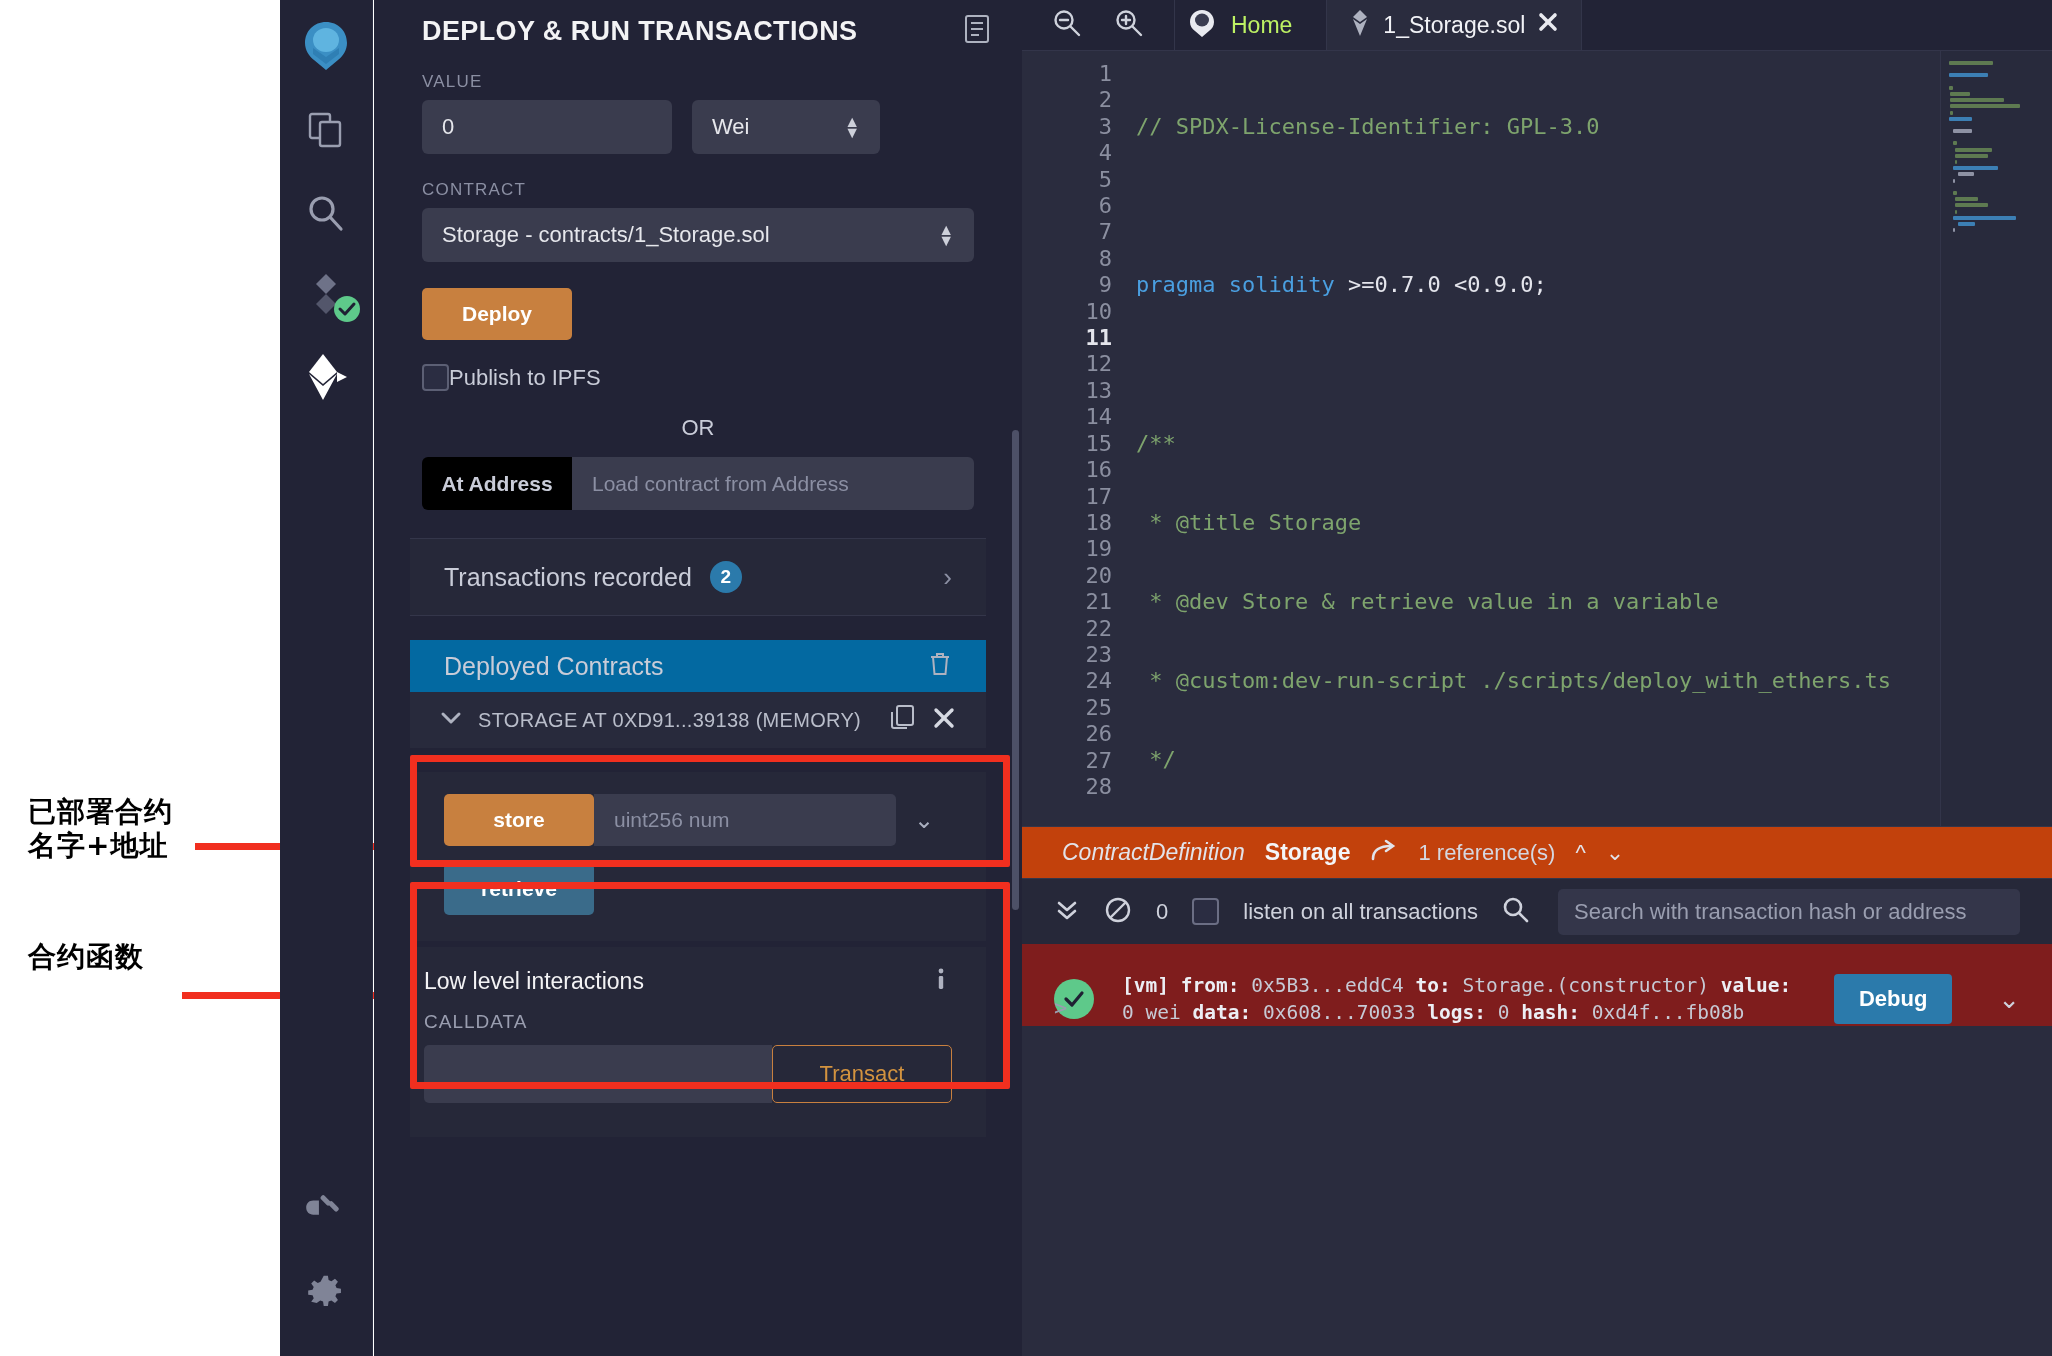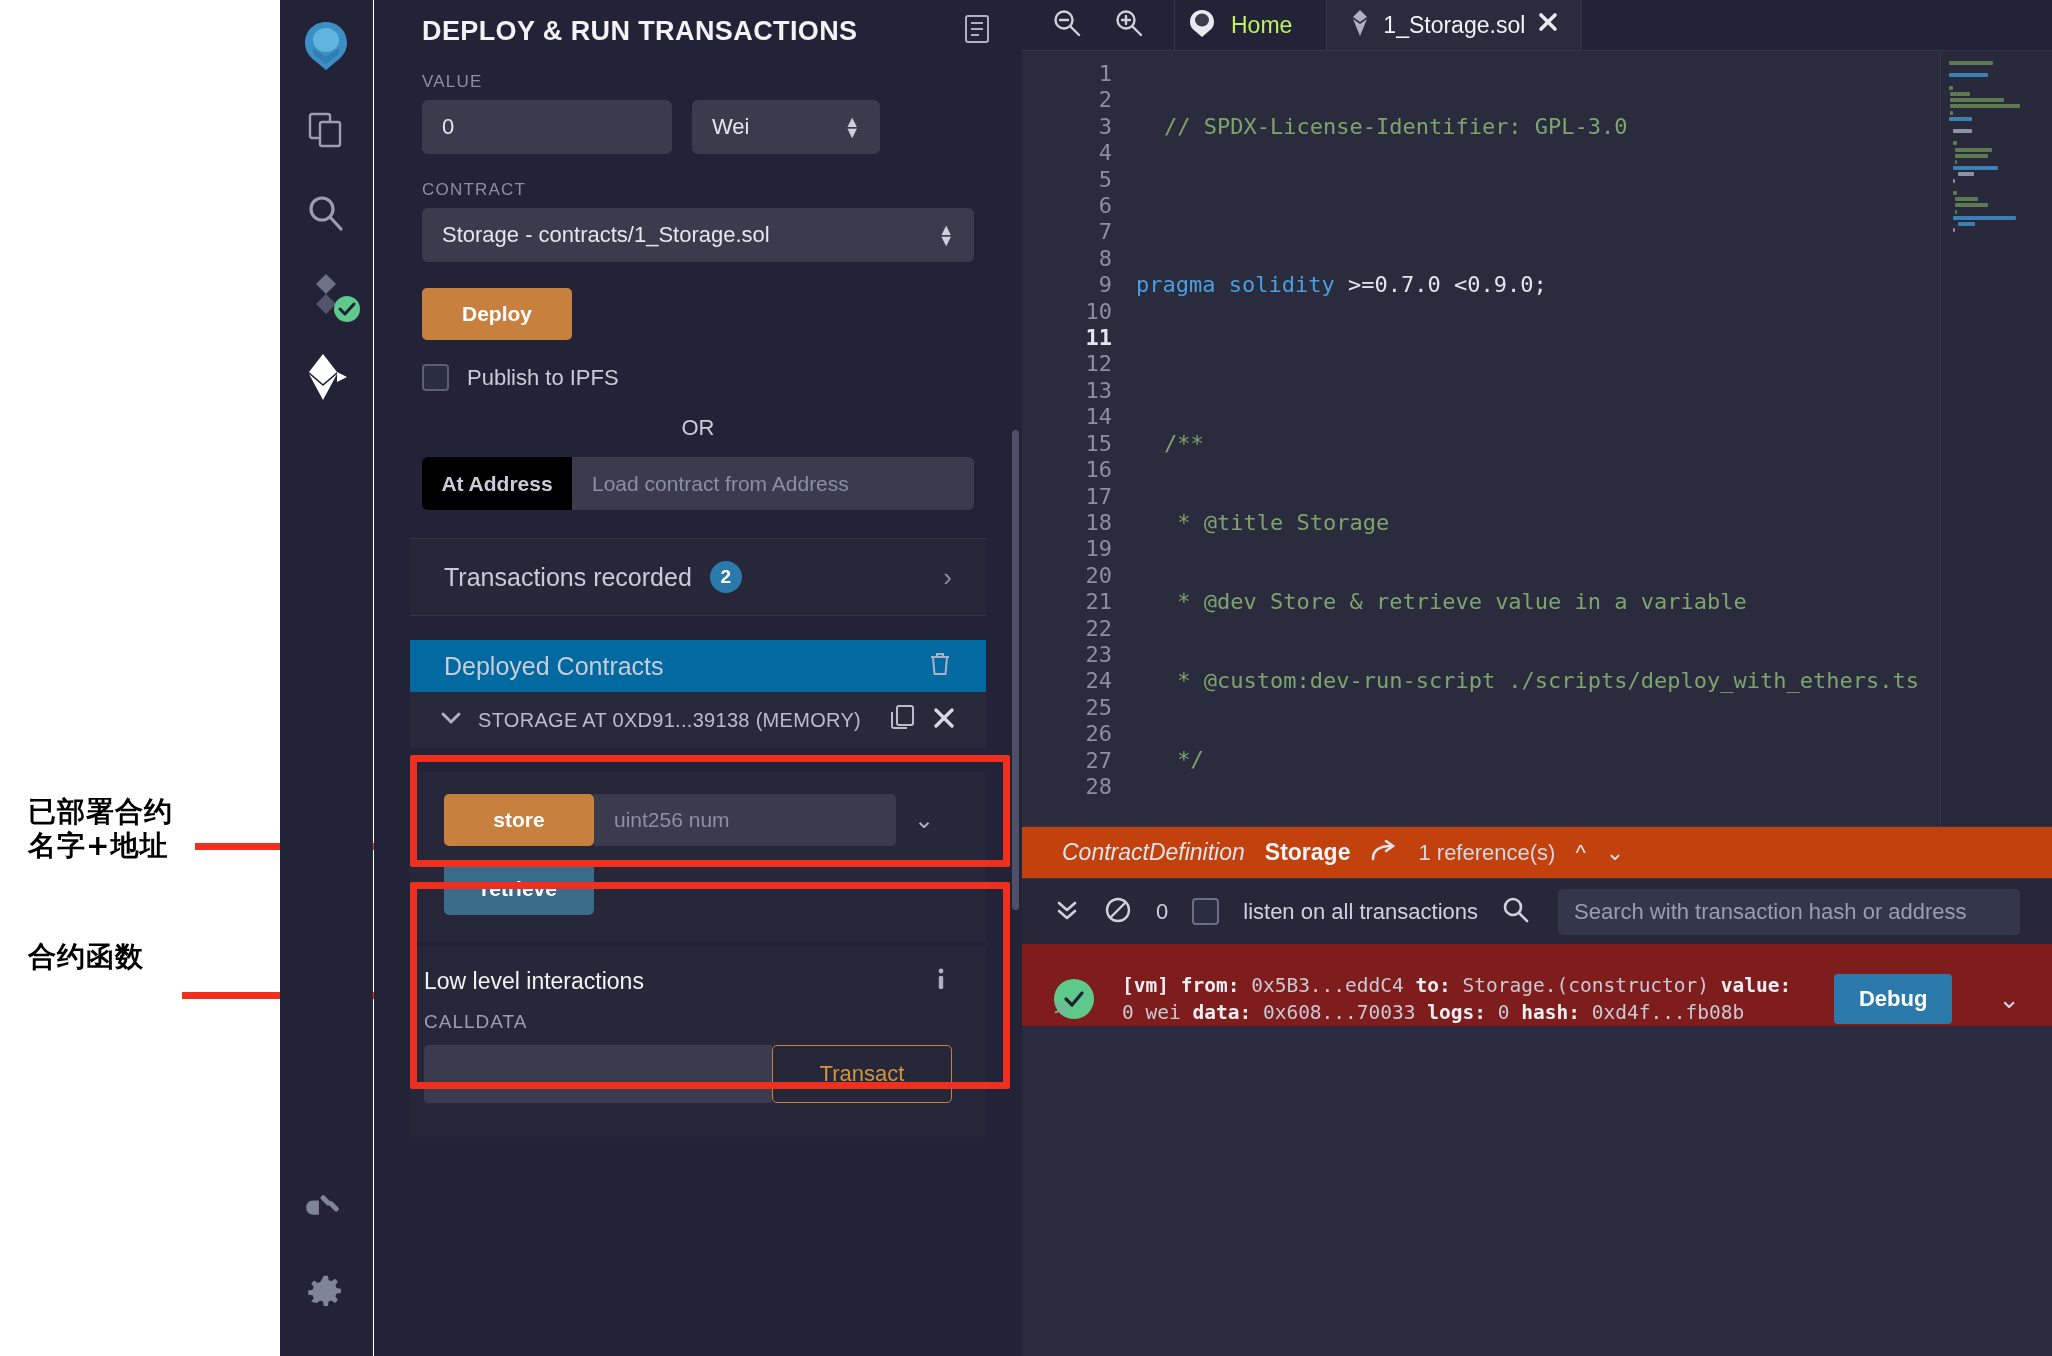--- a/index.html
+++ b/index.html
@@ -79,21 +79,21 @@
 
   .deploy-btn {
     margin-top:26px;
     width:150px; height:52px;
     background:#c8803f; color:#ffffff;
     border:none; border-radius:5px;
     font-size:21px; font-weight:700;
     display:flex; align-items:center; justify-content:center;
     cursor:pointer;
   }
-  .ipfs-row { display:flex; align-items:center; gap:18px; margin-top:24px; }
+  .ipfs-row { display:flex; align-items:center; margin-top:24px; }
   .cbox {
     width:27px; height:27px; border:2px solid #5c5f74; border-radius:4px;
     background:#2b2d42;
   }
   .ipfs-label { color:#c9ccd8; font-size:22px; }
 
   .or-text { text-align:center; color:#c9ccd8; font-size:22px; margin-top:24px; }
 
   .at-addr-row {
     display:flex; margin-top:16px; border-radius:6px; overflow:hidden;
@@ -219,21 +219,21 @@
     font-size:22px; line-height:26.4px; padding-right:20px;
   }
   .gnum.cur { color:#e4e5ec; font-weight:700; }
   .code {
     flex:1; padding-top:10px; padding-left:4px;
     font-family:"DejaVu Sans Mono", monospace;
     font-size:22px; line-height:26.4px;
     white-space:pre; overflow:hidden; position:relative;
   }
   .cl { display:block; height:26.4px; }
-  .cmt { color:#7ea46d;margin-left:28px; }
+  .cmt { color:#7ea46d; }
   .kw { color:#4a9fe0; }
   .pln { color:#e4e5ec; }
 
   .minimap {
     position:absolute; right:0; top:0; width:112px; height:775px;
     background:#282a3c; border-left:1px solid #33354a; overflow:hidden;
   }
   .mm-inner { padding:10px 6px 0 8px; }
   .mm-line { height:4px; margin-bottom:2.2px; border-radius:1px; }
 

